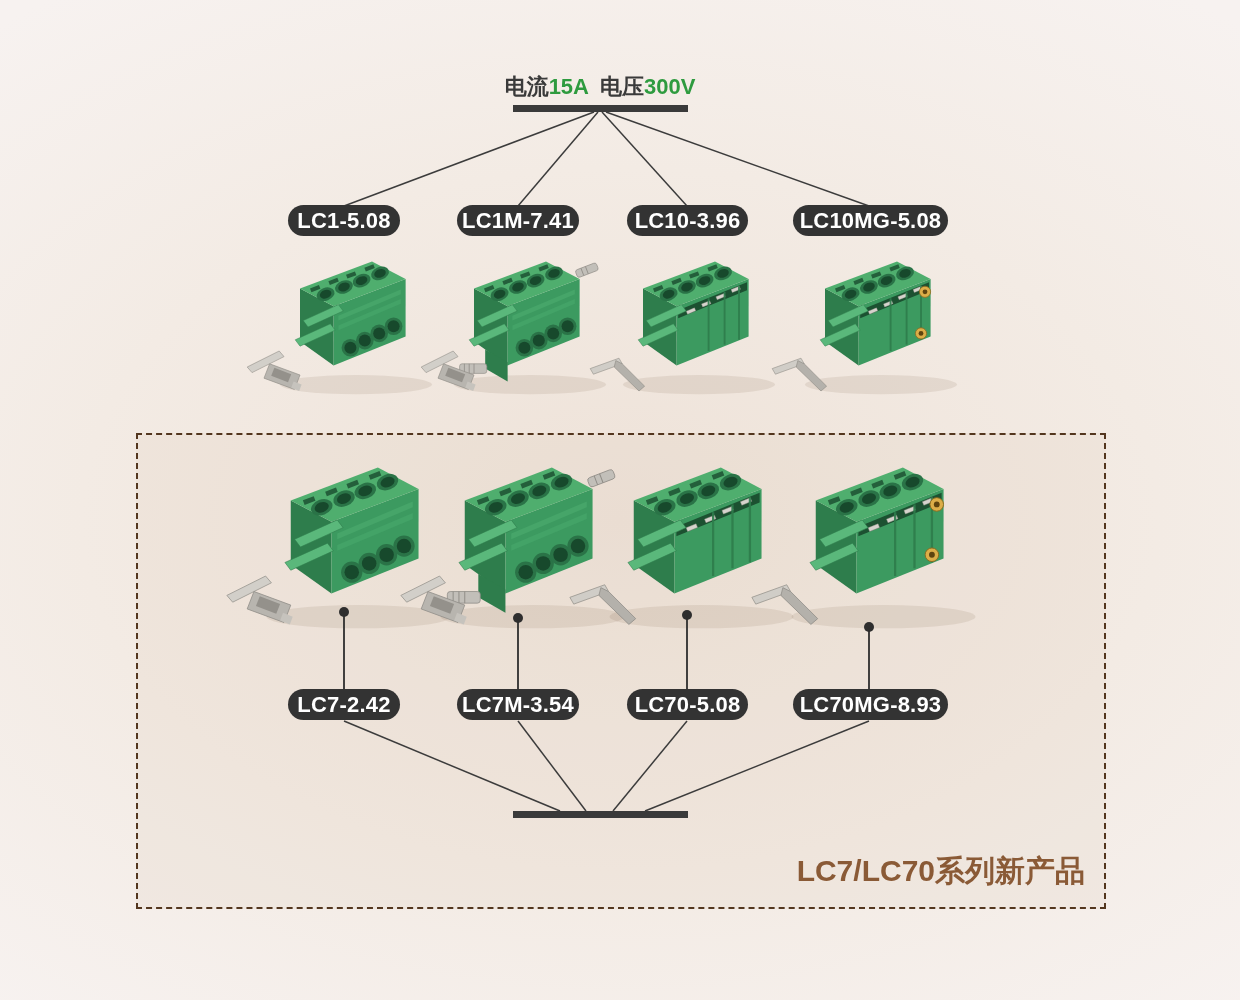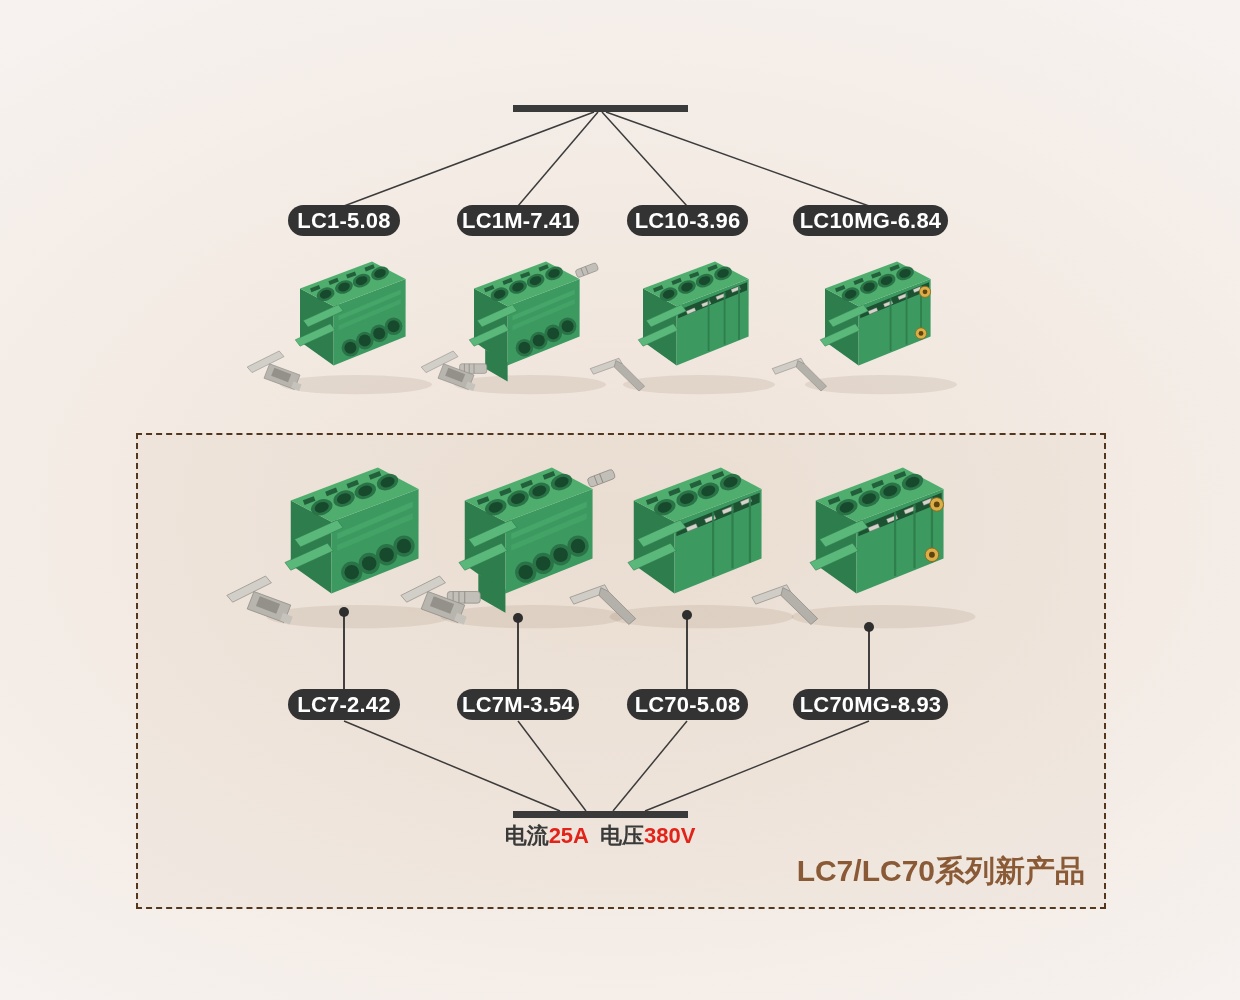--- a/index.html
+++ b/index.html
@@ -65,25 +65,28 @@
     </g>
     <g stroke="#3c3c3c" stroke-width="1.5">
       <line x1="344" y1="721" x2="560" y2="811"></line>
       <line x1="518" y1="721" x2="586" y2="811"></line>
       <line x1="687" y1="721" x2="613" y2="811"></line>
       <line x1="869" y1="721" x2="645" y2="811"></line>
     </g>
     <rect x="513" y="811" width="175" height="7" fill="#3a3a3a"></rect>
   </svg>
 
+  <div class="spec spec-top">
+    <span>电流</span><span style="color: rgb(46, 155, 63);">15A</span><span class="vl">电压</span><span style="color: rgb(46, 155, 63);">300V</span>
+  </div>
 
   <div class="pill pt p0">LC1-5.08</div>
   <div class="pill pt p1">LC1M-7.41</div>
   <div class="pill pt p2">LC10-3.96</div>
-  <div class="pill pt p3">LC10MG-6.84</div>
+  <div class="pill pt p3">LC10MG-5.08</div>
 
   <div class="conn ct k0"><svg viewBox="0 0 250 200" width="100%" height="100%" xmlns="http://www.w3.org/2000/svg">
         <ellipse cx="140" cy="172" rx="95" ry="12" fill="rgba(96,64,40,0.10)"></ellipse>
         <polygon points="70,52 112,74 112,148 70,118" fill="#2e7d4c"></polygon>
         <polygon points="112,74 202,40 202,112 112,148" fill="#3c9a60"></polygon>
         <polygon points="70,52 160,18 202,40 112,74" fill="#4fae6e"></polygon>
         <rect x="83" y="49.5" width="12" height="5" fill="#245f3b" transform="rotate(-21 89 52)"></rect>
         <rect x="106" y="40.5" width="12" height="5" fill="#245f3b" transform="rotate(-21 112 43)"></rect>
         <rect x="128" y="32.5" width="12" height="5" fill="#245f3b" transform="rotate(-21 134 35)"></rect>
         <rect x="151" y="23.5" width="12" height="5" fill="#245f3b" transform="rotate(-21 157 26)"></rect>
@@ -494,19 +497,16 @@
           <polygon points="0,18 36,5 40,12 4,25" fill="#d0cdc7" stroke="#95928c" stroke-width="0.8"></polygon>
           <polygon points="32,8 40,12 68,40 61,46 30,16" fill="#b4b1ab" stroke="#8f8c86" stroke-width="0.8"></polygon>
         </g>
       </svg></div>
 
   <div class="pill pb p0">LC7-2.42</div>
   <div class="pill pb p1">LC7M-3.54</div>
   <div class="pill pb p2">LC70-5.08</div>
   <div class="pill pb p3">LC70MG-8.93</div>
 
-  <div class="spec spec-bottom">
-    <span>电流</span><span style="color: rgb(226, 35, 26);">25A</span><span class="vl">电压</span><span style="color: rgb(226, 35, 26);">380V</span>
-  </div>
 
   <div class="caption" style="color: rgb(138, 90, 54); text-align: right;">LC7/LC70系列新产品</div>
 
 </div>
 
 </body></html>

